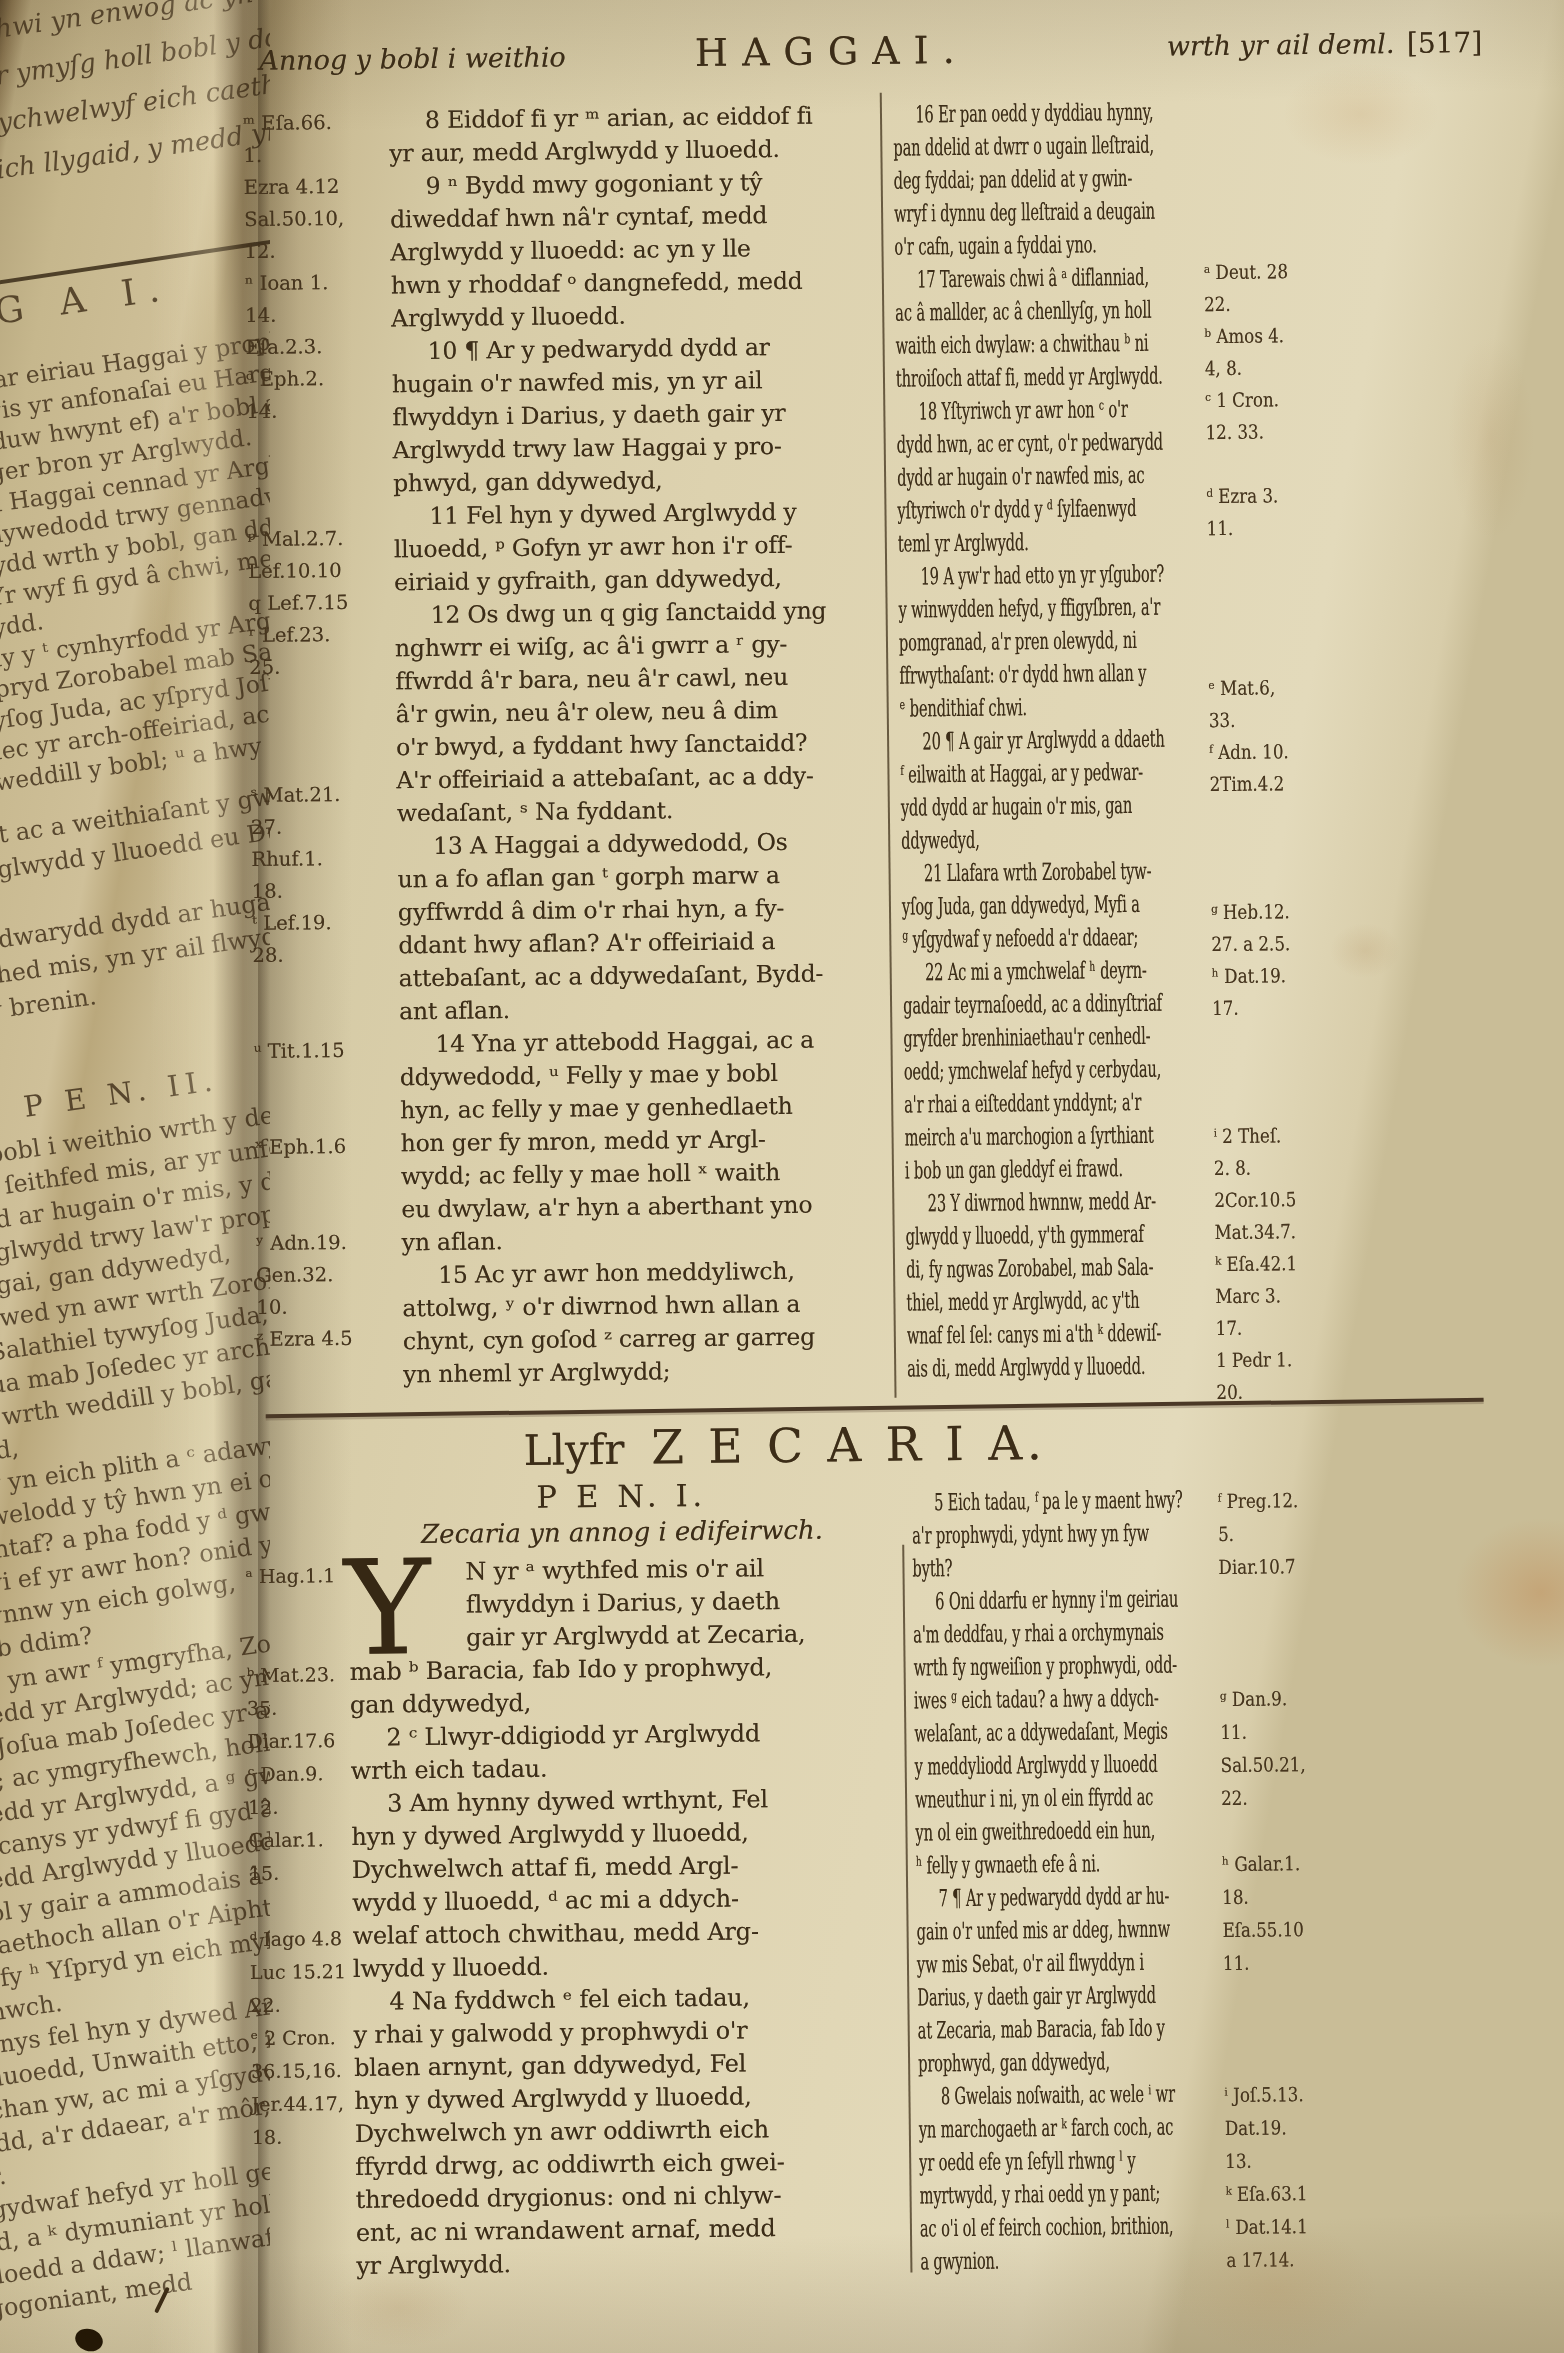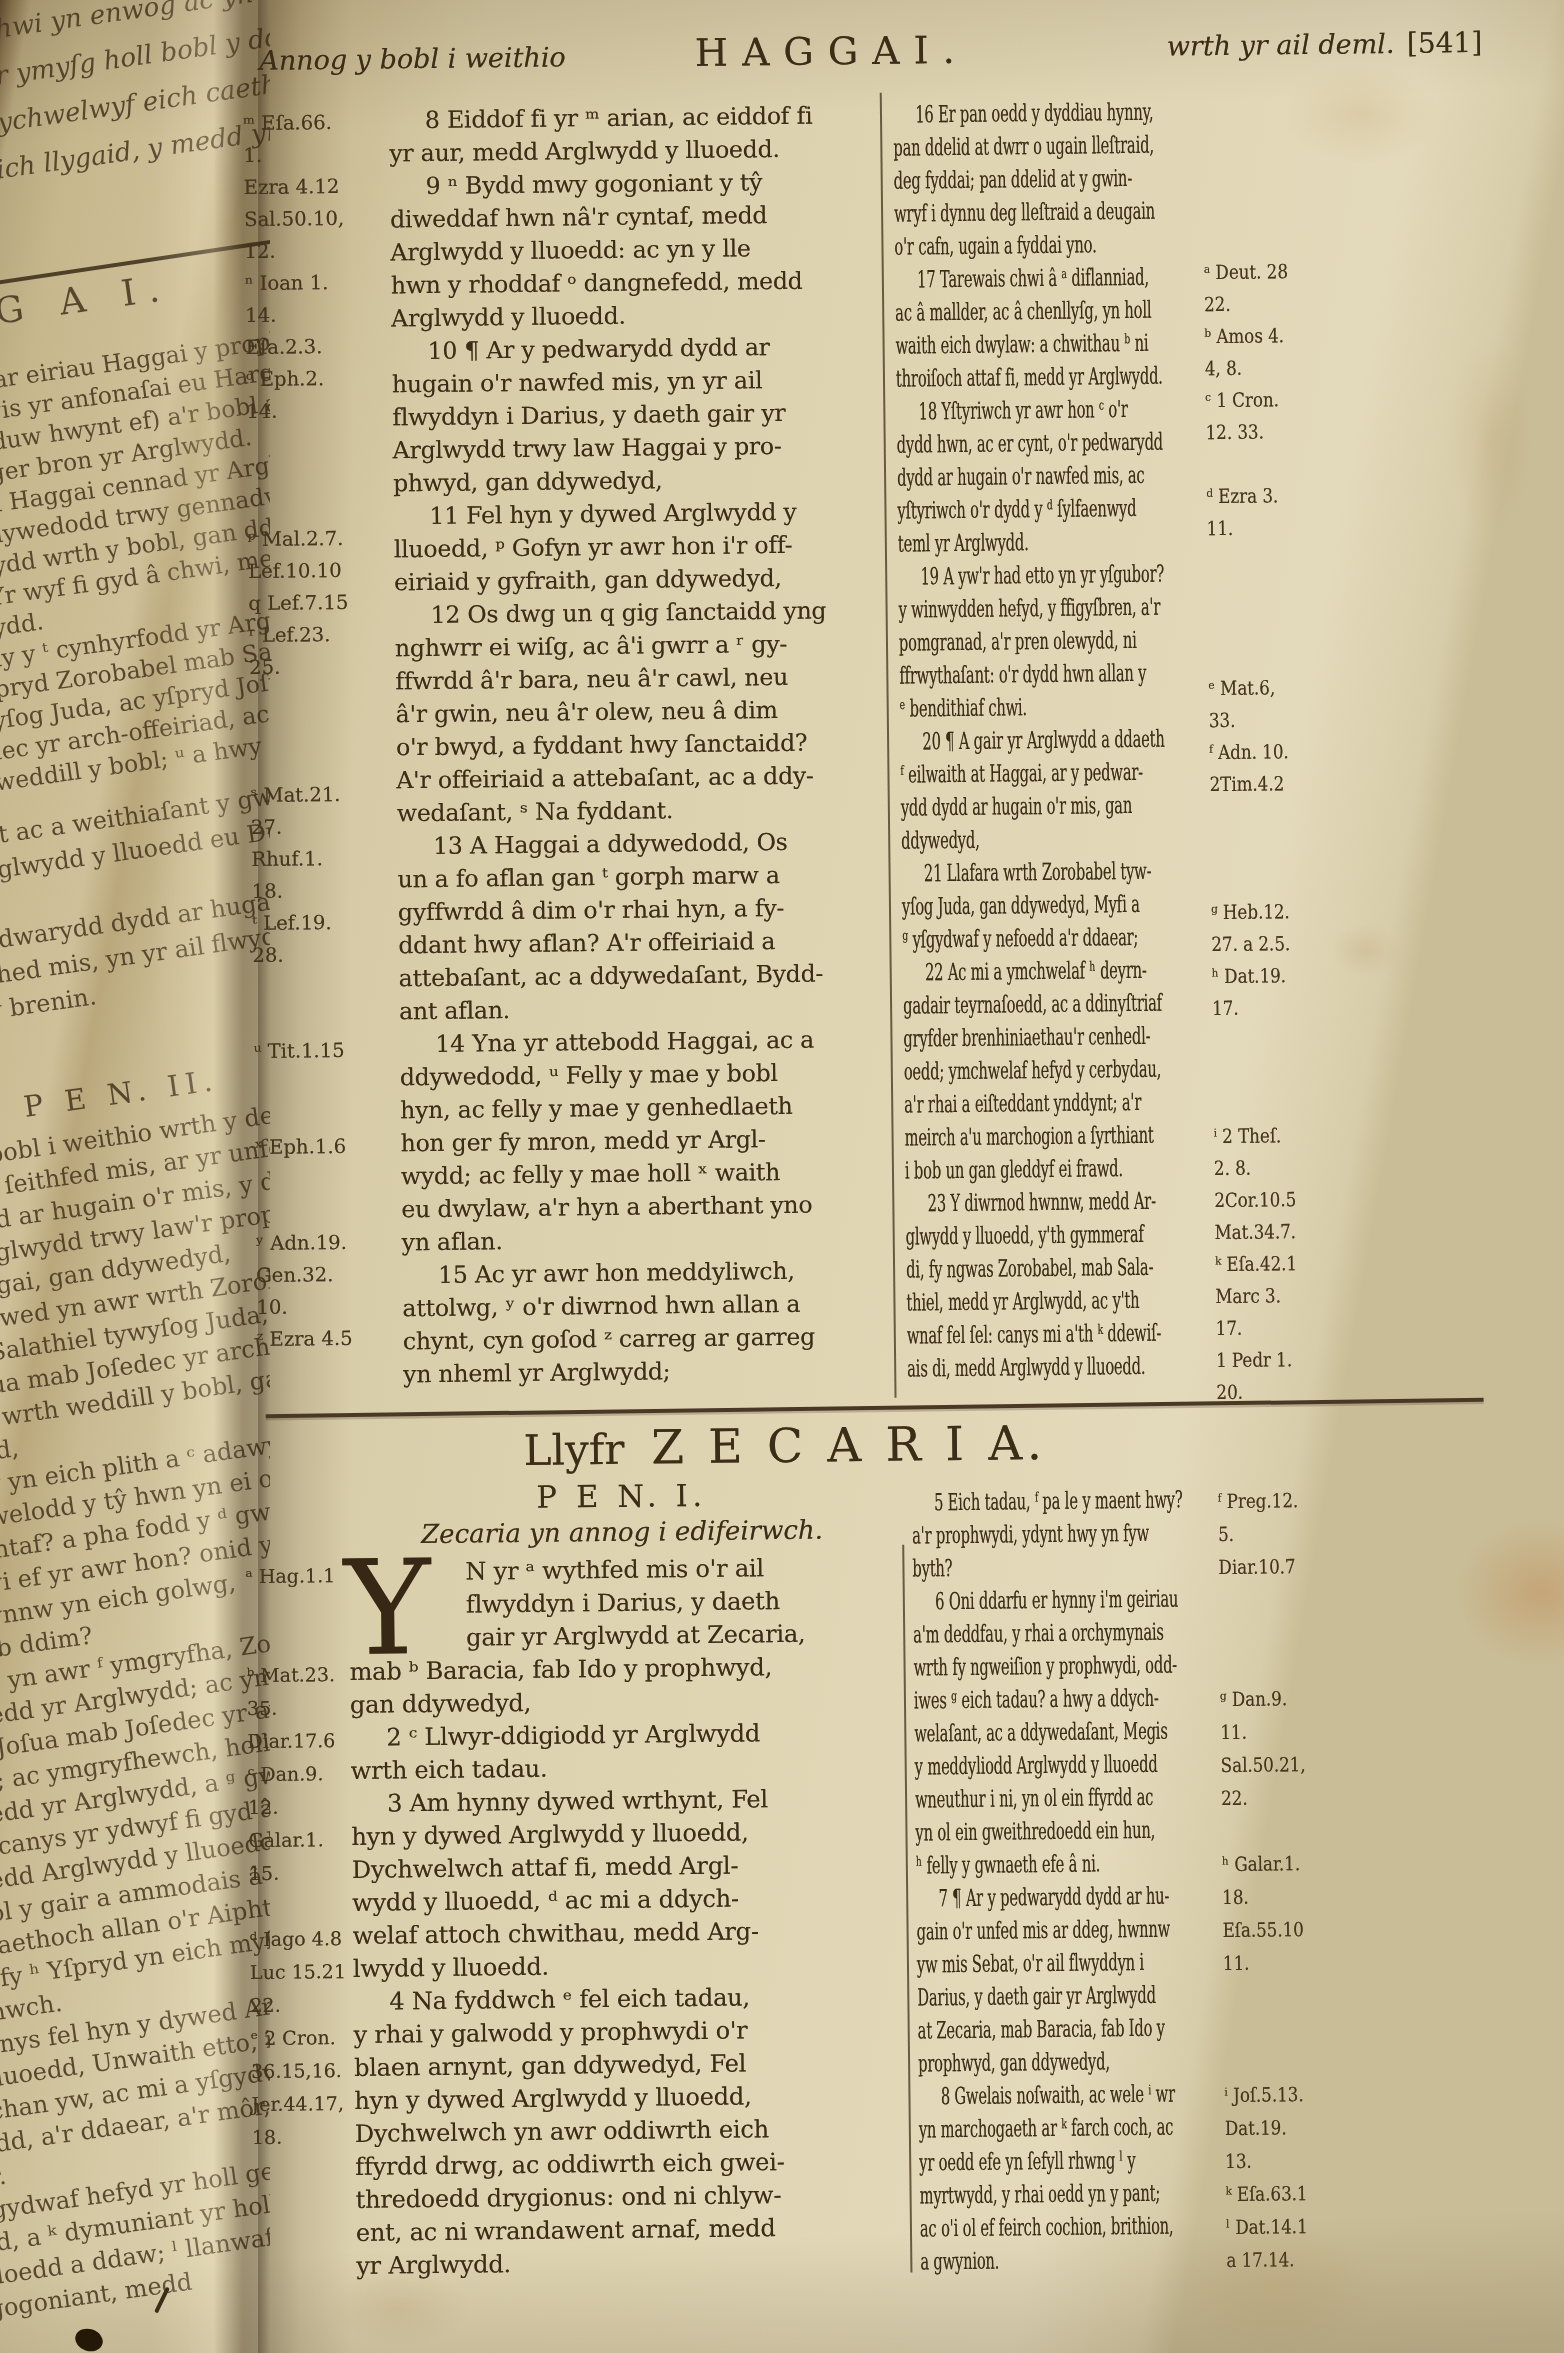--- a/index.html
+++ b/index.html
@@ -171,21 +171,21 @@
       </div>
     <div class="fold"></div>
   </div>
   <div class="gutter"></div>
 
   <div id="main">
 
     <div class="hdr-left txt">Annog y bobl i weithio</div>
     <div class="hdr-center txt">HAGGAI.</div>
     <div class="hdr-right txt">
-      <span class="it">wrth yr ail deml.</span><span class="num">[541]</span>
+      <span class="it">wrth yr ail deml.</span><span class="num">[517]</span>
     </div>
 
     <div class="margin-col hag-lm txt">
         <div class="ln">ᵐ Eſa.66.</div>
         <div class="ln vs">1.</div>
         <div class="ln">Ezra 4.12</div>
         <div class="ln">Sal.50.10,</div>
         <div class="ln vs">12.</div>
         <div class="ln">ⁿ Ioan 1.</div>
         <div class="ln vs">14.</div>

